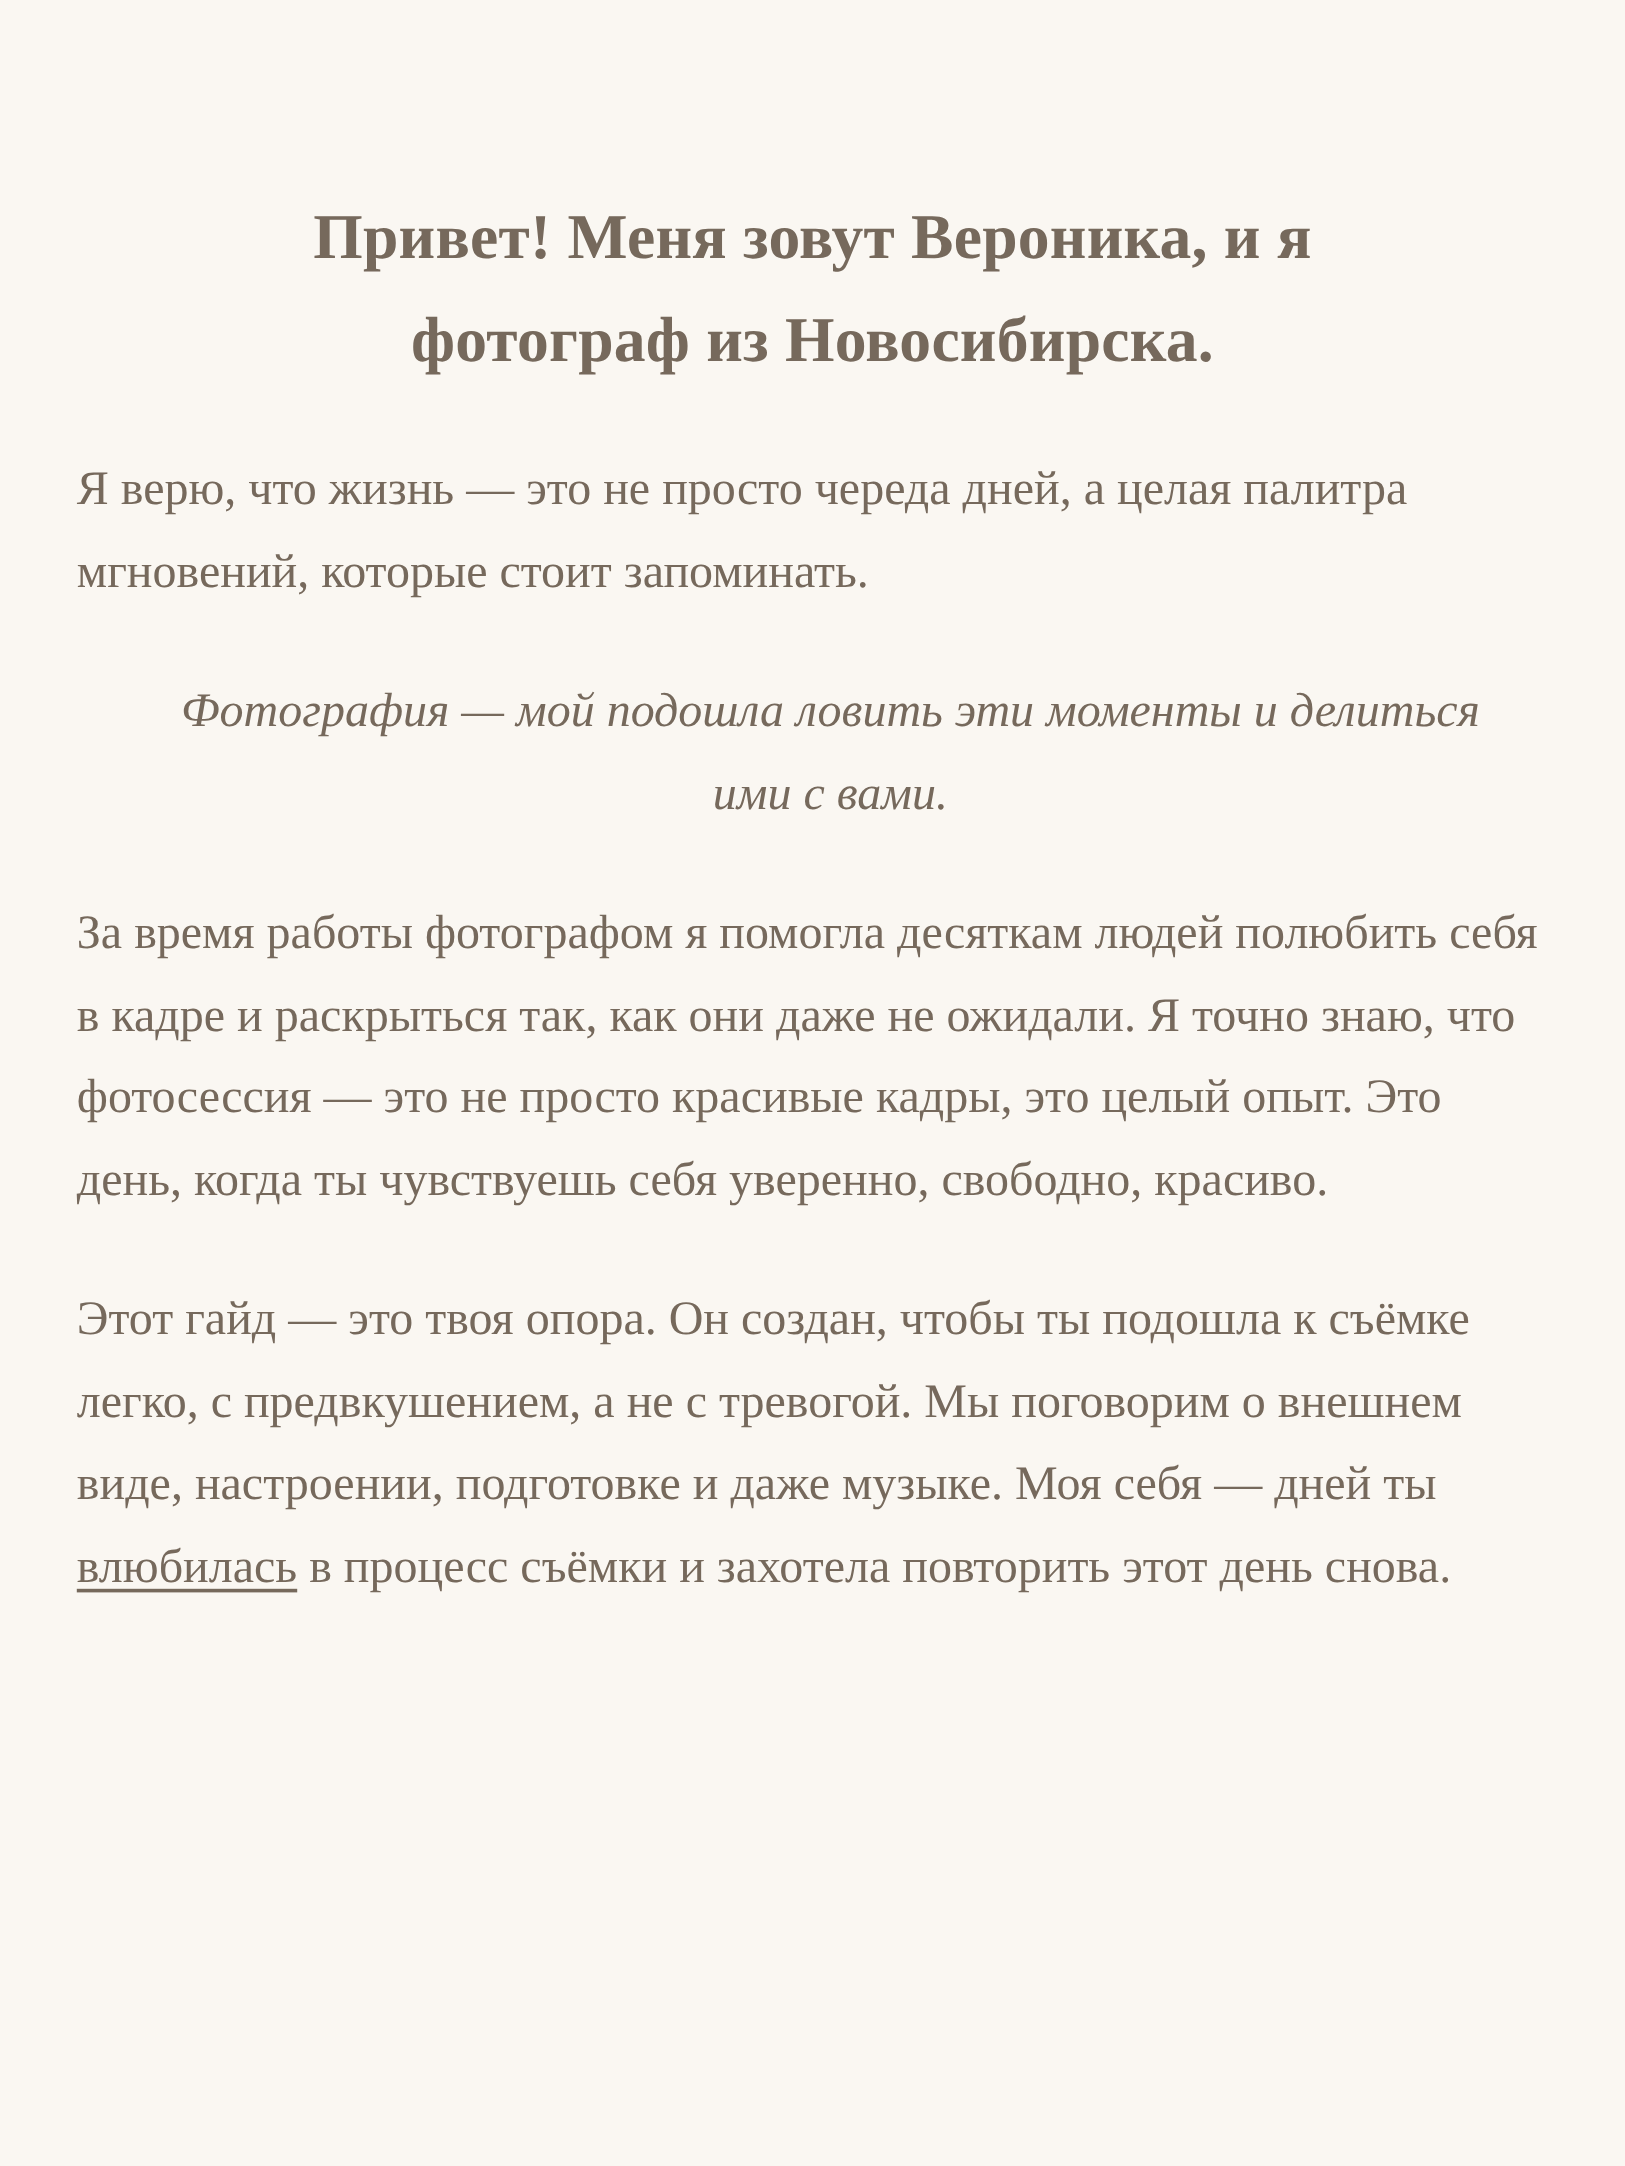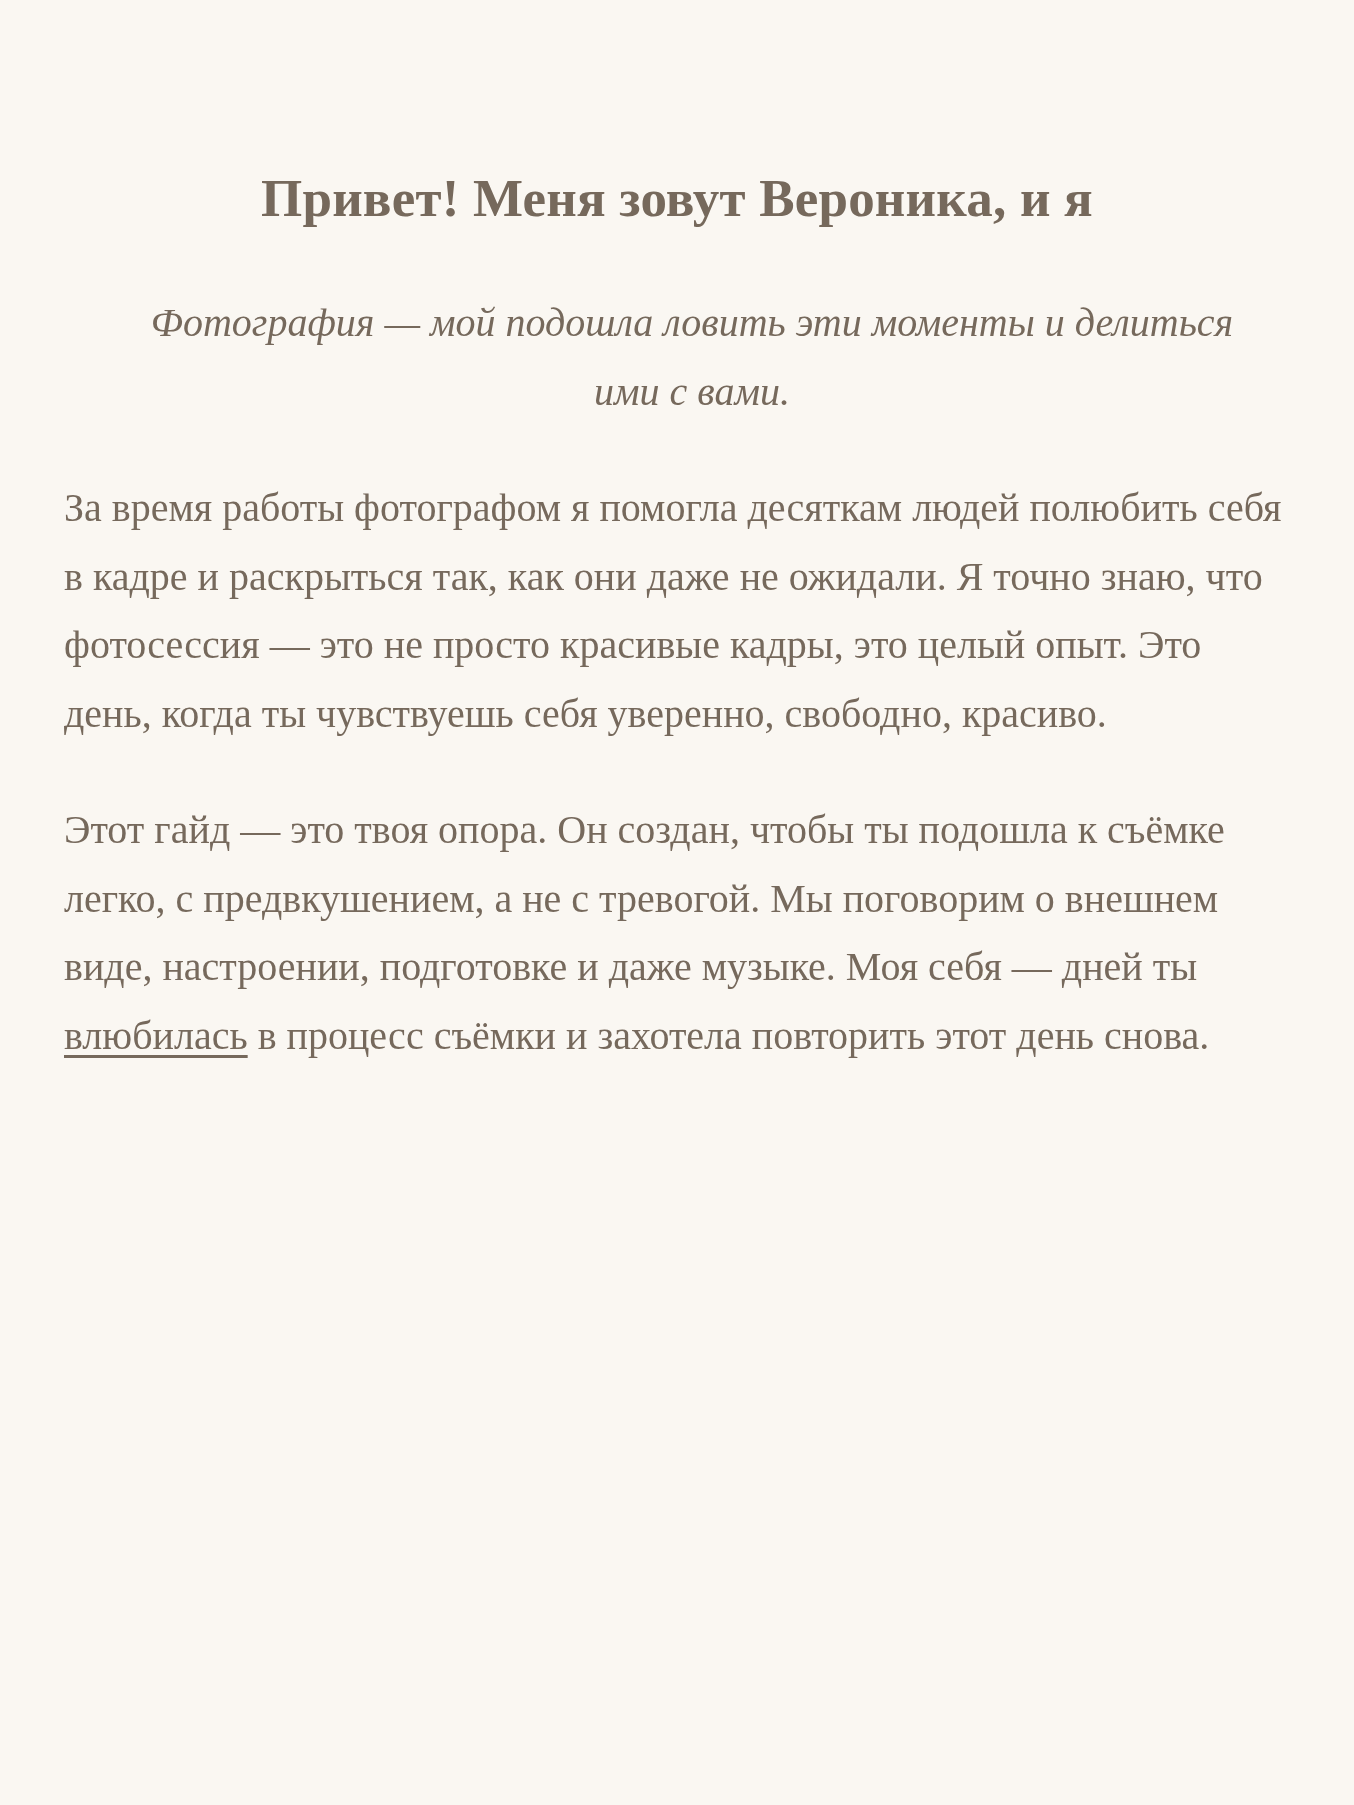--- a/index.html
+++ b/index.html
@@ -62,22 +62,23 @@
     text-decoration: underline;
     text-decoration-thickness: 3px;
     text-underline-offset: 6px;
   }
 </style>
 </head>
 <body>
 
 <div class="page">
 
-  <h1 class="title"><span>Привет! Меня зовут Вероника, и я</span><br></h1>
+  <h1 class="title"><span>Привет! Меня зовут Вероника, и я</span><br><span>фотограф из Новосибирска.</span></h1>
 
+  <p class="para para-intro">Я верю, что жизнь — это не просто череда дней, а целая палитра мгновений, которые стоит запоминать.</p>
 
   <p class="quote">Фотография — мой подошла ловить эти моменты и делиться ими с вами.</p>
 
   <p class="para para-experience"><span>За время работы фотографом я помогла десяткам людей полюбить себя в кадре и раскрыться так, как они даже не ожидали. Я точно знаю, что фотосессия — это не просто красивые кадры, это целый опыт. Это день, когда ты чувствуешь себя </span><strong>уверенно, свободно, красиво.</strong></p>
 
   <p class="para para-guide"><span>Этот гайд — это твоя опора. Он создан, чтобы ты подошла к съёмке легко, с предвкушением, а не с тревогой. Мы поговорим о внешнем виде, настроении, подготовке и даже музыке. </span><strong>Моя себя</strong><span> — дней ты </span><span class="underlined">влюбилась</span><span> в процесс съёмки и захотела повторить этот день снова.</span></p>
 
 </div>
 
 </body></html>

